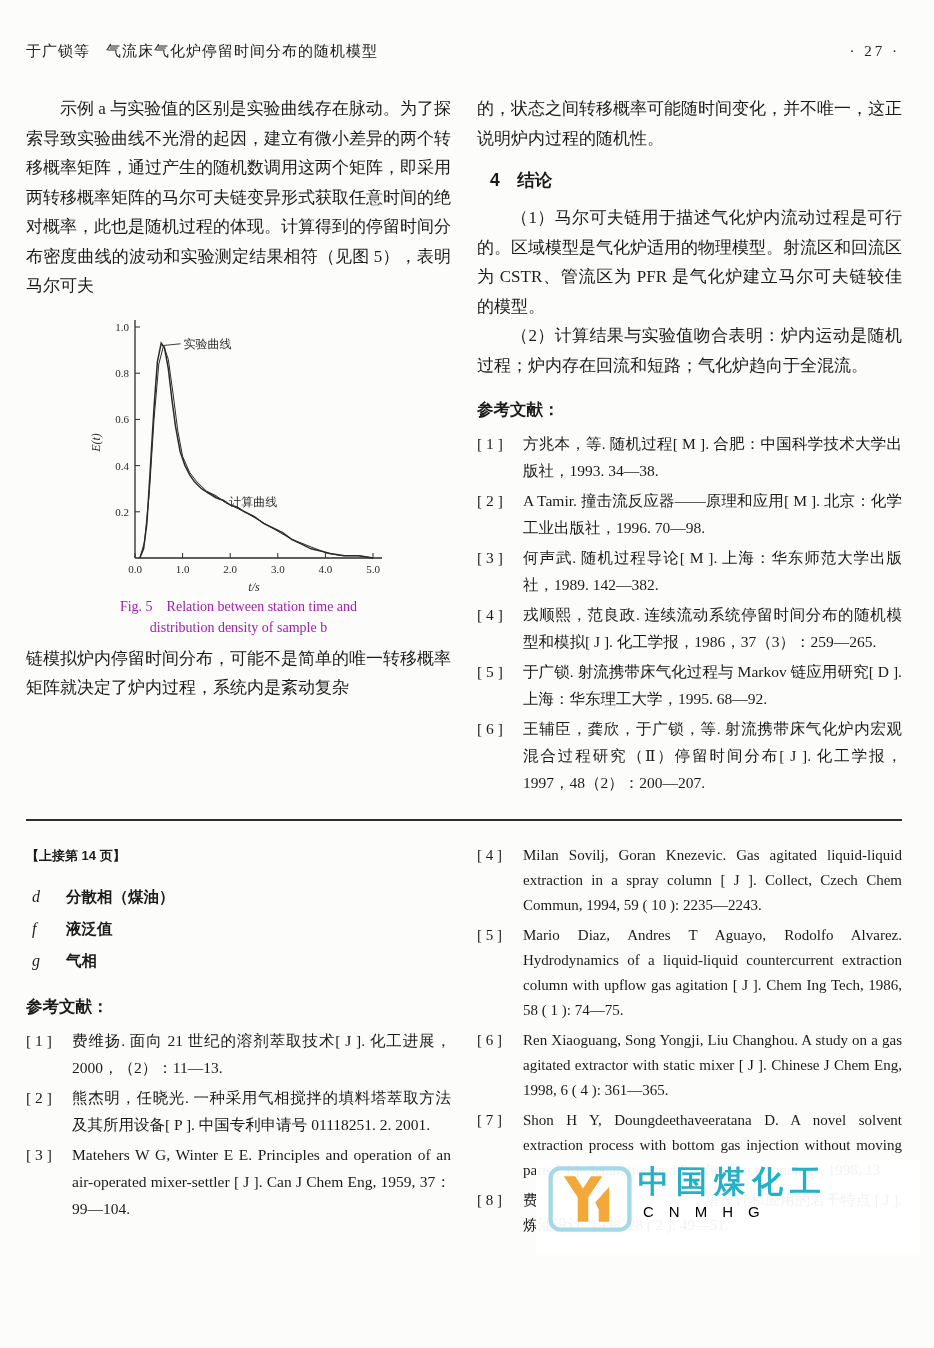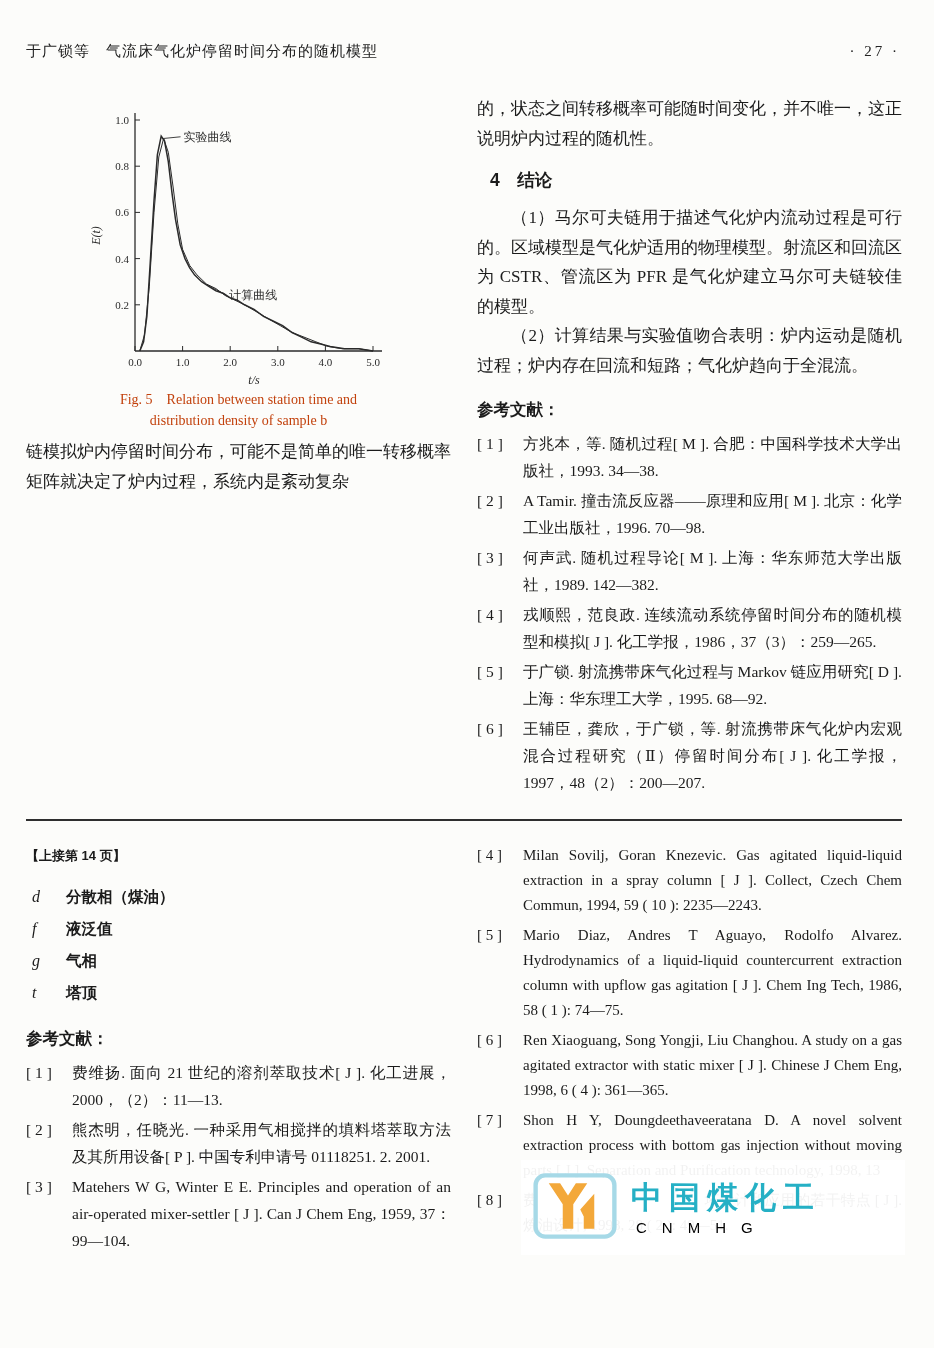--- a/index.html
+++ b/index.html
@@ -14,37 +14,37 @@
   .cols{display:flex;gap:26px}
   .cols.top{margin-top:30px}
   .col{flex:1;min-width:0}
   .body-text{font-size:17px;line-height:29.5px;text-align:justify}
   .body-text p{margin:0}
   p.ind{text-indent:2em}
   .hei{font-family:"Liberation Sans","DejaVu Sans",sans-serif;font-weight:bold}
   .fig{margin:10px 0 6px;text-align:center}
   .fig svg{display:block;margin:0 auto}
   .cap-cn{font-size:14.5px;margin-top:6px;line-height:24px}
-  .cap-en{font-size:14px;line-height:21px;color:#c2410c}
+  .cap-en{font-size:14px;line-height:21px;color:#a21caf}
   h2.sec{font-size:17.5px;margin:14px 13px 10px;line-height:26px}
   .ref-head{font-size:16.5px;margin:16px 0 8px;line-height:26px}
   .ref{display:flex;align-items:flex-start;margin-bottom:3px}
   .ref .num{flex:0 0 46px;white-space:nowrap}
   .ref .txt{flex:1;text-align:justify}
   .refs.cn .ref{font-size:15.5px;line-height:27px}
   .refs.en .ref{font-size:15px;line-height:25px;margin-bottom:5px}
   .divider{border-top:2px solid #2e2e2e;margin:20px 0 22px}
   .cont-note{font-size:13px;margin-bottom:12px;line-height:26px}
   .nomen .item{font-size:16px;line-height:32px;padding-left:6px}
   .nomen .sym{display:inline-block;width:30px;font-style:italic}
   .nomen .meaning{font-size:15.5px}
   .watermark{
-    position:absolute;left:521px;top:1160px;width:384px;height:95px;
+    position:absolute;left:536px;top:1160px;width:384px;height:95px;
     background:rgba(255,255,255,0.94);
-    display:flex;align-items:center;gap:12px;padding:4px 10px;box-sizing:border-box;
+    display:flex;align-items:flex-start;gap:4px;padding:4px 10px;box-sizing:border-box;
   }
   .wm-logo{flex:0 0 auto;display:block}
   .wm-text{display:flex;flex-direction:column}
   .brand{
     font-family:"Liberation Sans","DejaVu Sans",sans-serif;
     font-size:31px;font-weight:bold;color:#25b0c5;letter-spacing:7px;white-space:nowrap;line-height:36px;
   }
   .sub{
     font-family:"Liberation Sans","DejaVu Sans",sans-serif;
     font-size:15px;color:#000000;letter-spacing:15px;margin-top:3px;padding-left:5px;white-space:nowrap;
@@ -56,20 +56,21 @@
 <div class="page">
 
   <div class="header">
     <span>于广锁等　气流床气化炉停留时间分布的随机模型</span>
     <span class="pageno">· 27 ·</span>
   </div>
 
   <div class="cols top">
 
     <div class="col body-text">
+      <p class="ind">示例 a 与实验值的区别是实验曲线存在脉动。为了探索导致实验曲线不光滑的起因，建立有微小差异的两个转移概率矩阵，通过产生的随机数调用这两个矩阵，即采用两转移概率矩阵的马尔可夫链变异形式获取任意时间的绝对概率，此也是随机过程的体现。计算得到的停留时间分布密度曲线的波动和实验测定结果相符（见图 5），表明马尔可夫</p>
       <div class="fig">
         <svg xmlns="http://www.w3.org/2000/svg" width="300" height="285">
             <line x1="46" y1="9" x2="46" y2="247" stroke="#2b2b2b" stroke-width="1.3"></line>
             <line x1="46" y1="247" x2="293" y2="247" stroke="#2b2b2b" stroke-width="1.3"></line>
             <line x1="46" y1="200.8" x2="51" y2="200.8" stroke="#2b2b2b" stroke-width="1"></line>
             <text x="40" y="204.8" text-anchor="end" font-size="11" fill="#2b2b2b">0.2</text>
             <line x1="46" y1="154.6" x2="51" y2="154.6" stroke="#2b2b2b" stroke-width="1"></line>
             <text x="40" y="158.6" text-anchor="end" font-size="11" fill="#2b2b2b">0.4</text>
             <line x1="46" y1="108.4" x2="51" y2="108.4" stroke="#2b2b2b" stroke-width="1"></line>
             <text x="40" y="112.4" text-anchor="end" font-size="11" fill="#2b2b2b">0.6</text>
@@ -162,24 +163,20 @@
           <div class="item">
             <span class="sym">f</span>
             <span class="meaning hei">液泛值</span>
           </div>
 
           <div class="item">
             <span class="sym">g</span>
             <span class="meaning hei">气相</span>
           </div>
 
-          <div class="item">
-            <span class="sym">t</span>
-            <span class="meaning hei">塔顶</span>
-          </div>
         </div>
       <div class="ref-head hei">参考文献：</div>
       <div class="refs cn">
 
           <div class="ref">
             <span class="num">[ 1 ]</span>
             <span class="txt">费维扬. 面向 21 世纪的溶剂萃取技术[ J ]. 化工进展，2000，（2）：11—13.</span>
           </div>
 
           <div class="ref">

